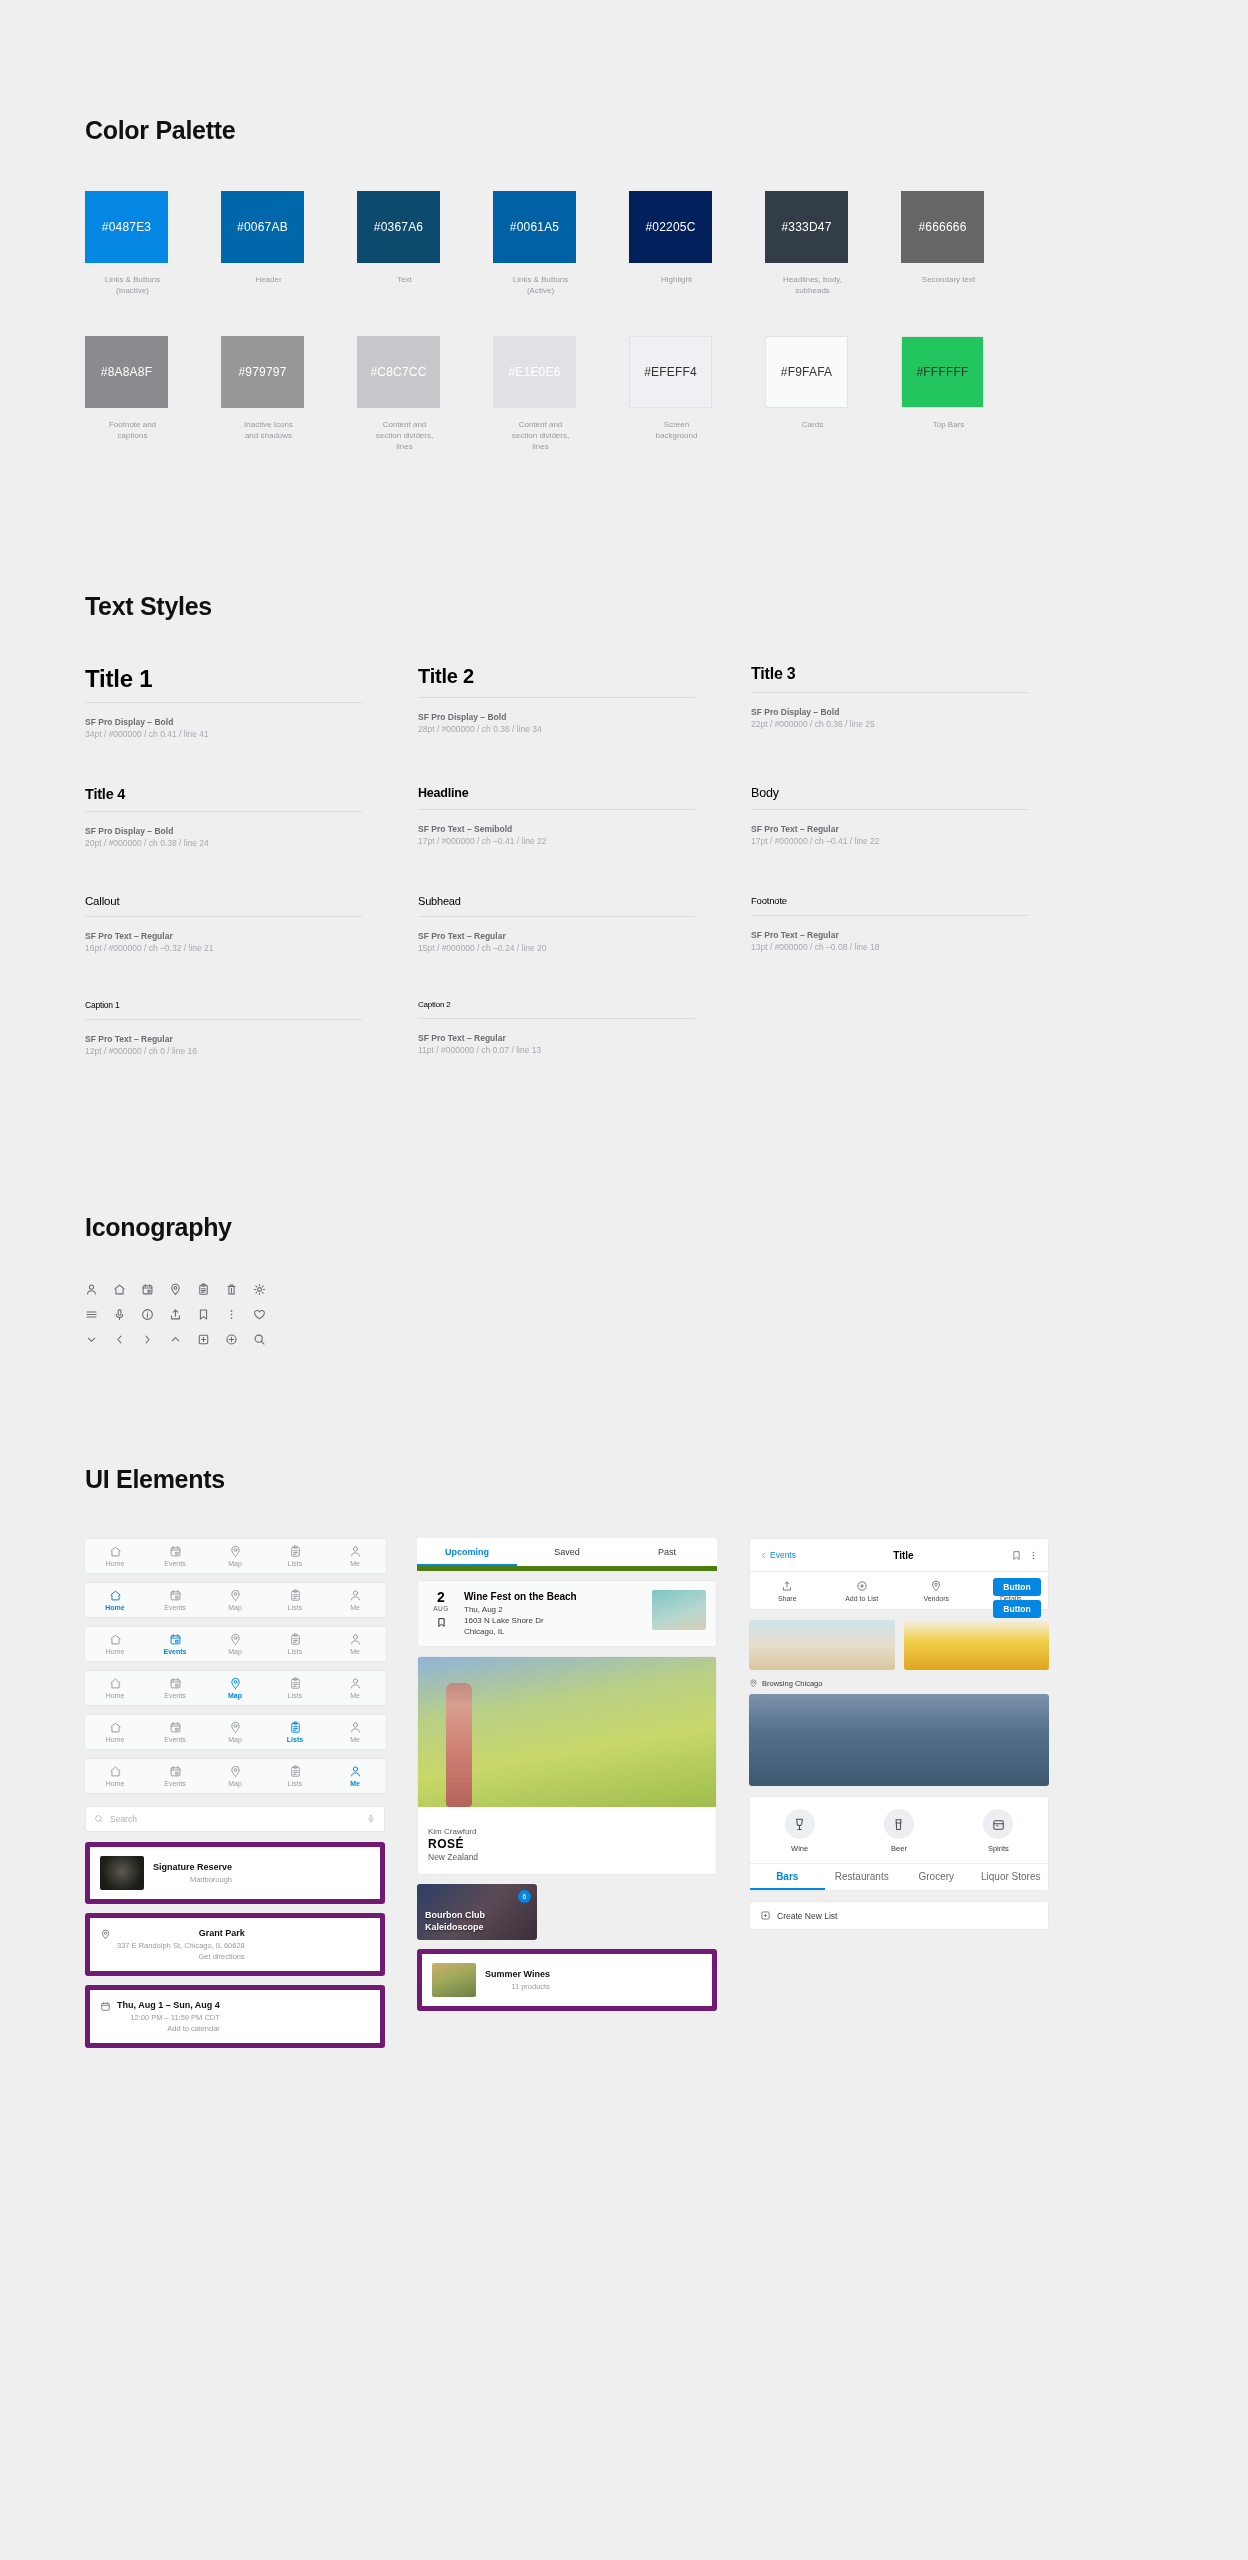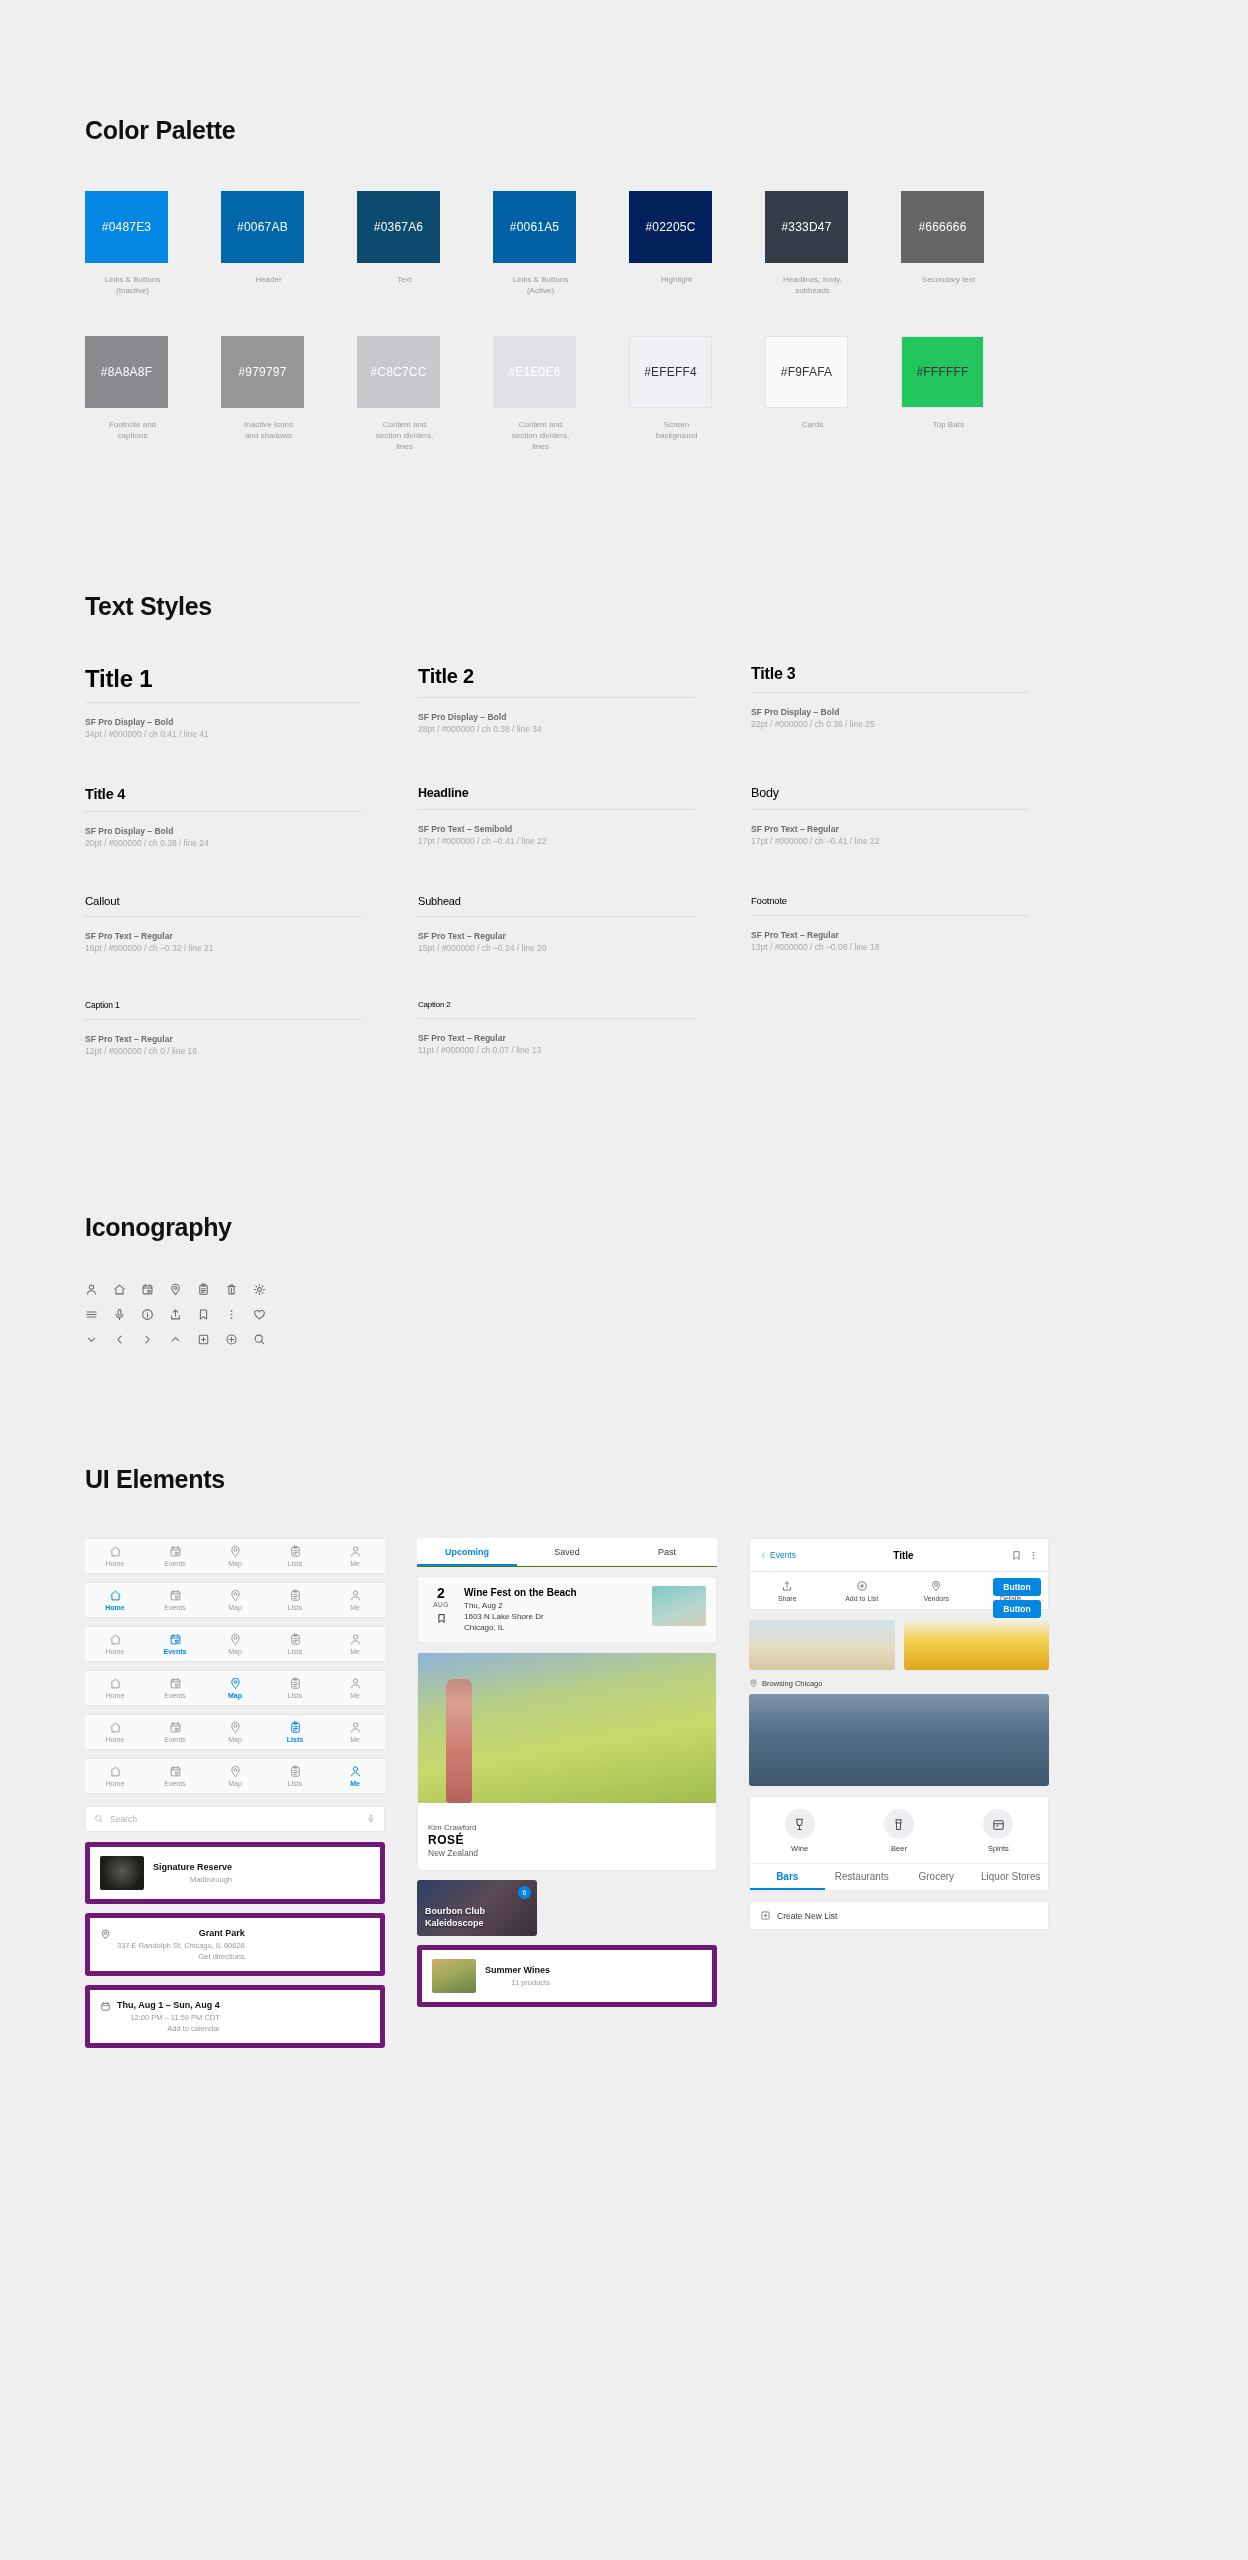--- a/index.html
+++ b/index.html
@@ -127,21 +127,21 @@
   .card-pad { padding: 9px 10px; }
 
   .list-row { display: flex; align-items: center; gap: 9px; padding: 9px 10px; }
   .thumb-sq { width: 44px; height: 34px; border-radius: 2px; flex: none; }
   .row-title { font-size: 9px; font-weight: bold; color: #111; line-height: 13px; }
   .row-sub { font-size: 7.5px; color: #9a9a9e; line-height: 11px; }
   .pin-row { display: flex; align-items: flex-start; gap: 6px; }
   .pin-row svg { stroke: #6b6b70; stroke-width: 1.2; fill: none; margin-top: 2px; }
 
   
-  .segbar { background: #fff; display: flex; border-bottom: 1px solid #4d7c0f; border-radius: 3px 3px 0 0; }
+  .segbar { background: #fff; display: flex; border-bottom: 5px solid #4d7c0f; border-radius: 3px 3px 0 0; }
   .segbar .seg { flex: 1; text-align: center; padding: 9px 0 7px; font-size: 9px; color: #3a3a3c; }
   .segbar .seg.active { color: #0487E3; border-bottom: 2px solid #0487E3; font-weight: bold; }
 
   .event-card { background: #F9FAFA; border: 1px solid #e9e9eb; border-radius: 3px; display: flex; padding: 9px 10px; gap: 10px; }
   .ev-date { width: 26px; text-align: center; flex: none; }
   .ev-day { font-size: 14px; font-weight: bold; line-height: 15px; }
   .ev-mon { font-size: 6.5px; color: #555; letter-spacing: .4px; }
   .ev-body { flex: 1; }
   .ev-title { font-size: 10px; font-weight: bold; line-height: 14px; }
   .ev-line { font-size: 8px; color: #3a3a3c; line-height: 11px; }

